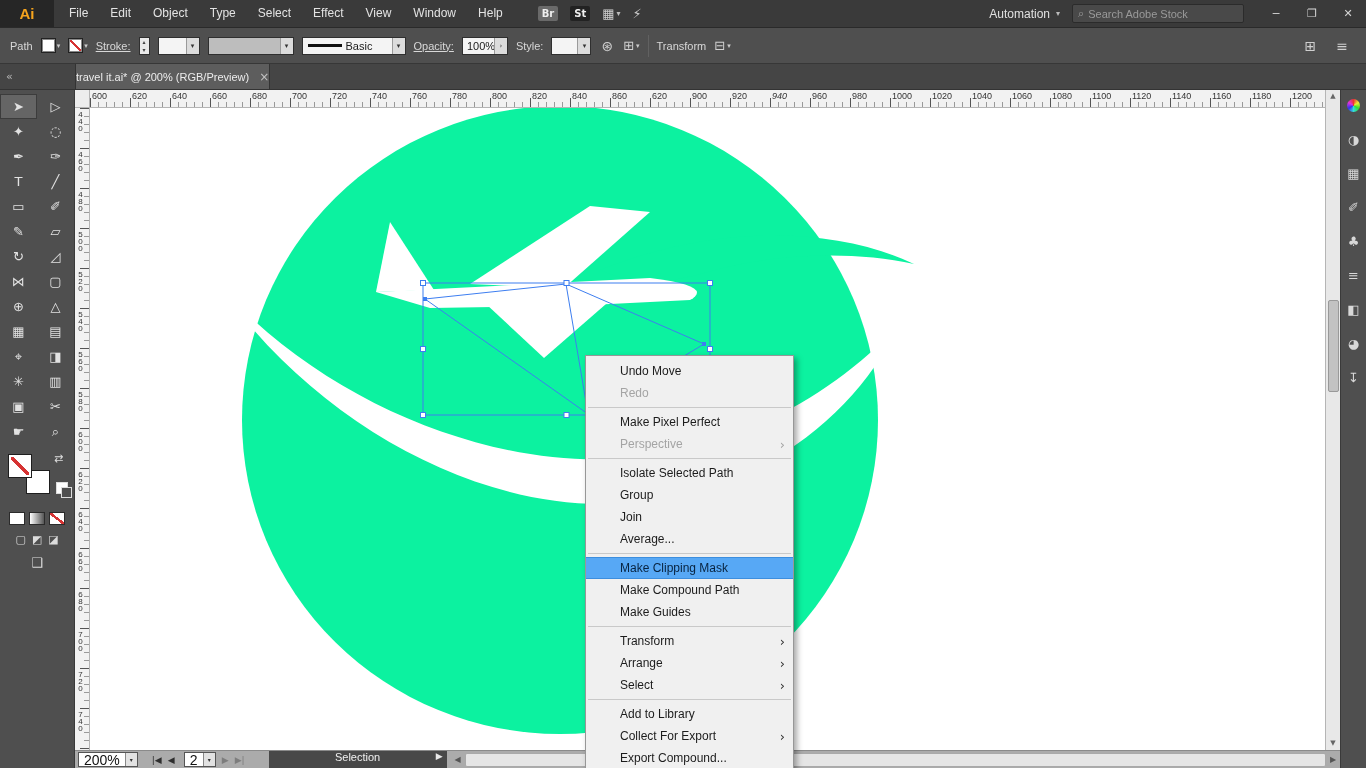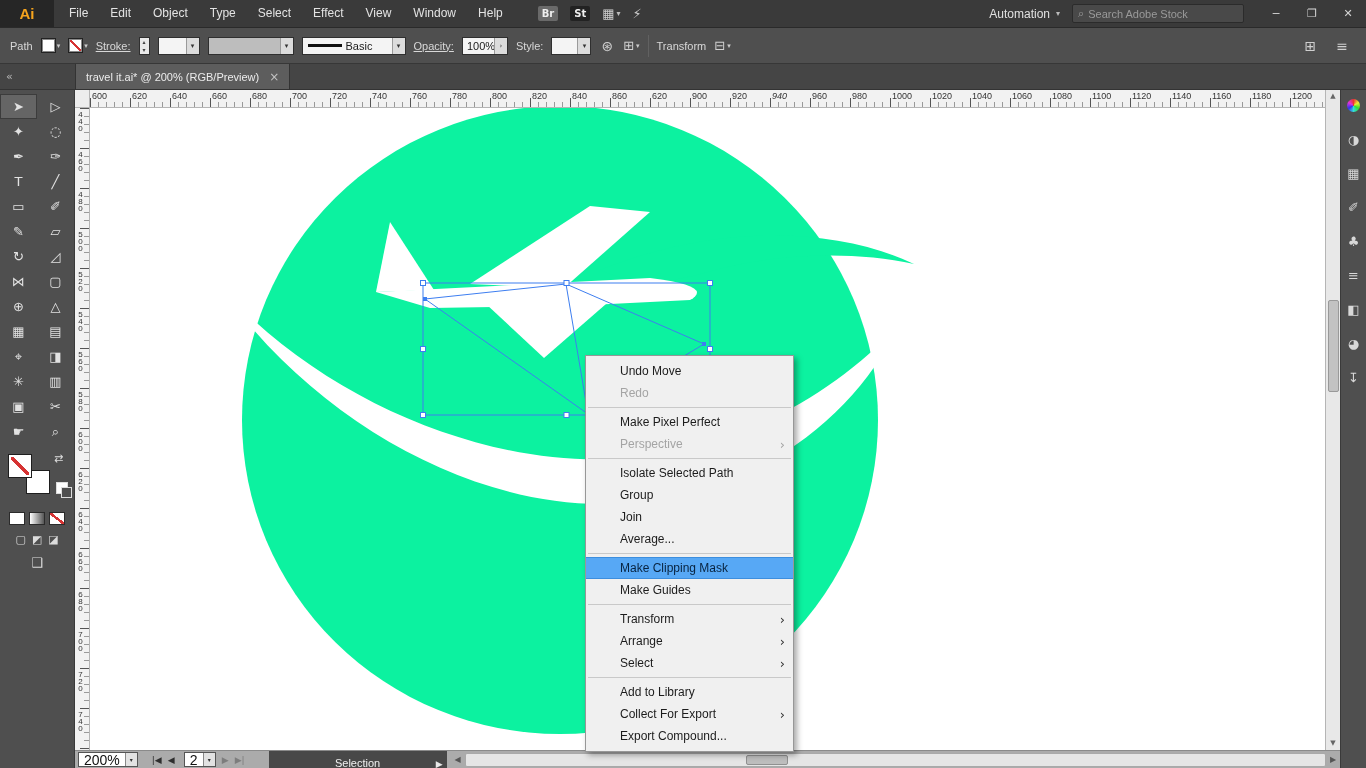--- a/index.html
+++ b/index.html
@@ -45,21 +45,21 @@
   .lineicon { width:34px; height:3px; background:#111; margin-left:5px; }
   .cb-icon { color:#d0d0d0; font-size:14px; padding:0 2px; }
   .cb-iconbtn { display:flex; align-items:center; gap:2px; color:#d0d0d0; font-size:13px; }
   .cb-iconbtn .caret-s { font-size:7px; }
   .cb-sep { width:1px; height:22px; background:#3c3c3c; border-right:1px solid #616161; }
   .cb-right { margin-left:auto; display:flex; gap:16px; padding-right:6px; }
 
   
   .tabbar { position:absolute; left:0; top:64px; width:1366px; height:26px; background:#454545; border-bottom:1px solid #333; display:flex; align-items:stretch; z-index:18; }
   .collapse-zone { width:75px; display:flex; align-items:center; padding-left:6px; color:#bbb; font-size:11px; }
-  .doc-tab { display:flex; align-items:center; gap:10px; background:#5d5d5d; border-right:1px solid #333; border-left:1px solid #333; padding:0 10px; color:#ececec; font-size:11px; }
+  .doc-tab { display:flex; align-items:center; gap:10px; background:#5d5d5d; border-right:1px solid #333; border-left:1px solid #333; padding:0 0; color:#ececec; font-size:11px; }
   .doc-tab .tab-close { color:#c2c2c2; font-size:12px; }
 
   
   .toolbar { position:absolute; left:0; top:90px; width:75px; bottom:0; background:#4f4f4f; border-right:1px solid #3a3a3a; z-index:15; }
   .tools-grid { display:grid; grid-template-columns:repeat(2,1fr); grid-auto-rows:25px; padding-top:4px; }
   .tool { display:flex; align-items:center; justify-content:center; color:#e2e2e2; font-size:13px; font-family:"DejaVu Sans",sans-serif; cursor:default; }
   .tool.active { background:#656565; box-shadow:0 0 0 1px #3c3c3c inset; }
   .sw-block { position:relative; height:56px; margin-top:8px; }
   .sw-front { position:absolute; left:8px; top:2px; width:24px; height:24px; background:linear-gradient(to top right, transparent 44%, #d63333 44%, #d63333 56%, transparent 56%), #fff; border:1px solid #1e1e1e; box-shadow:0 0 0 2px #fff inset; z-index:2; }
   .sw-back { position:absolute; left:26px; top:18px; width:24px; height:24px; background:#fff; border:1px solid #1e1e1e; z-index:1; }
@@ -104,21 +104,21 @@
 
   
   .statusbar { position:absolute; left:75px; top:750px; width:1265px; height:18px; background:#ababab; border-top:1px solid #8a8a8a; display:flex; align-items:center; z-index:12; }
   .zoom-dd { height:15px; background:#fff; border:1px solid #555; display:flex; align-items:center; margin-left:3px; }
   .zoom-val { padding:0 5px; color:#111; font-size:14px; min-width:30px; }
   .zbtn { width:12px; align-self:stretch; display:flex; align-items:center; justify-content:center; font-size:6px; color:#333; border-left:1px solid #888; background:#e2e2e2; }
   .ab-nav { display:flex; align-items:center; gap:6px; margin-left:14px; }
   .nav { color:#2e2e2e; font-size:9px; }
   .nav.dim { color:#7d7d7d; }
   .ab-dd .zoom-val { min-width:18px; }
-  .status-box { margin-left:24px; width:178px; height:18px; background:#484848; display:flex; align-items:flex-end; justify-content:center; position:relative; color:#f0f0f0; font-size:11px; }
+  .status-box { margin-left:24px; width:178px; height:18px; background:#484848; display:flex; align-items:flex-start; justify-content:center; position:relative; color:#f0f0f0; font-size:11px; }
   .status-box .sb-arrow { position:absolute; right:4px; font-size:9px; color:#e8e8e8; }
   .hscroll { flex:1; display:flex; align-items:center; height:18px; margin-left:4px; }
   .scr-btn { width:14px; text-align:center; font-size:8px; color:#555; }
   .scr-track { flex:1; position:relative; height:14px; background:#e5e5e5; border:1px solid #a9a9a9; border-radius:2px; }
   .scr-thumb { position:absolute; left:280px; top:1px; width:42px; height:10px; background:#bdbdbd; border:1px solid #909090; border-radius:2px; }
 
   
   .context-menu { position:absolute; left:585px; top:355px; width:209px; background:#f0f0f0; border:1px solid #979797; box-shadow:3px 3px 6px rgba(0,0,0,.35); padding:4px 0; z-index:100; }
   .cm-item { height:22px; display:flex; align-items:center; padding-left:34px; padding-right:8px; color:#1c1c1c; font-size:12px; position:relative; cursor:default; }
   .cm-item.disabled { color:#a4a4a4; }
@@ -463,20 +463,23 @@
       <span class="cm-label">Join</span>
     </div>
     <div class="cm-item">
       <span class="cm-label">Average...</span>
     </div>
     <div class="cm-sep"></div>
     <div class="cm-item highlighted">
       <span class="cm-label">Make Clipping Mask</span>
     </div>
     <div class="cm-item">
+      <span class="cm-label">Make Compound Path</span>
+    </div>
+    <div class="cm-item">
       <span class="cm-label">Make Guides</span>
     </div>
     <div class="cm-sep"></div>
     <div class="cm-item">
       <span class="cm-label">Transform</span>
       <span class="cm-arrow icon">›</span>
     </div>
     <div class="cm-item">
       <span class="cm-label">Arrange</span>
       <span class="cm-arrow icon">›</span>

